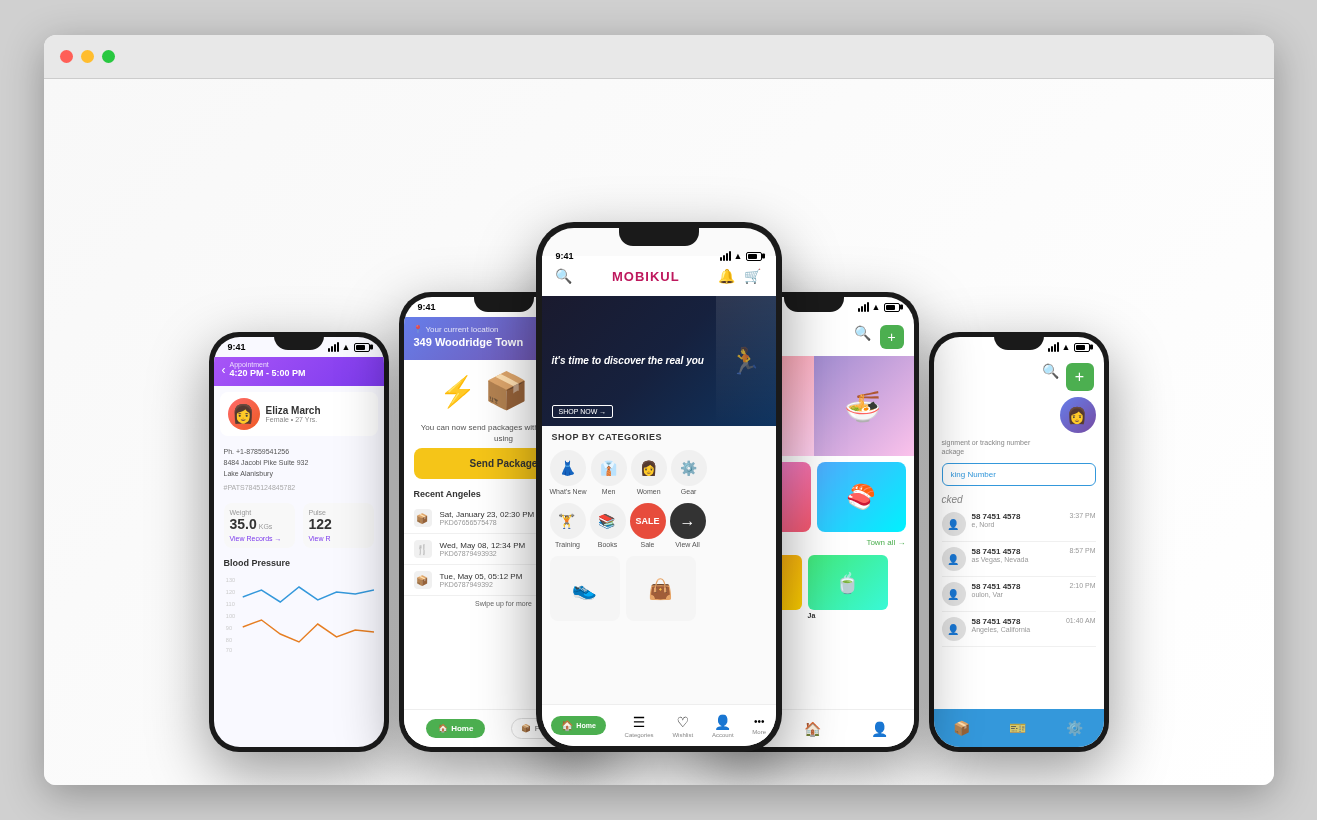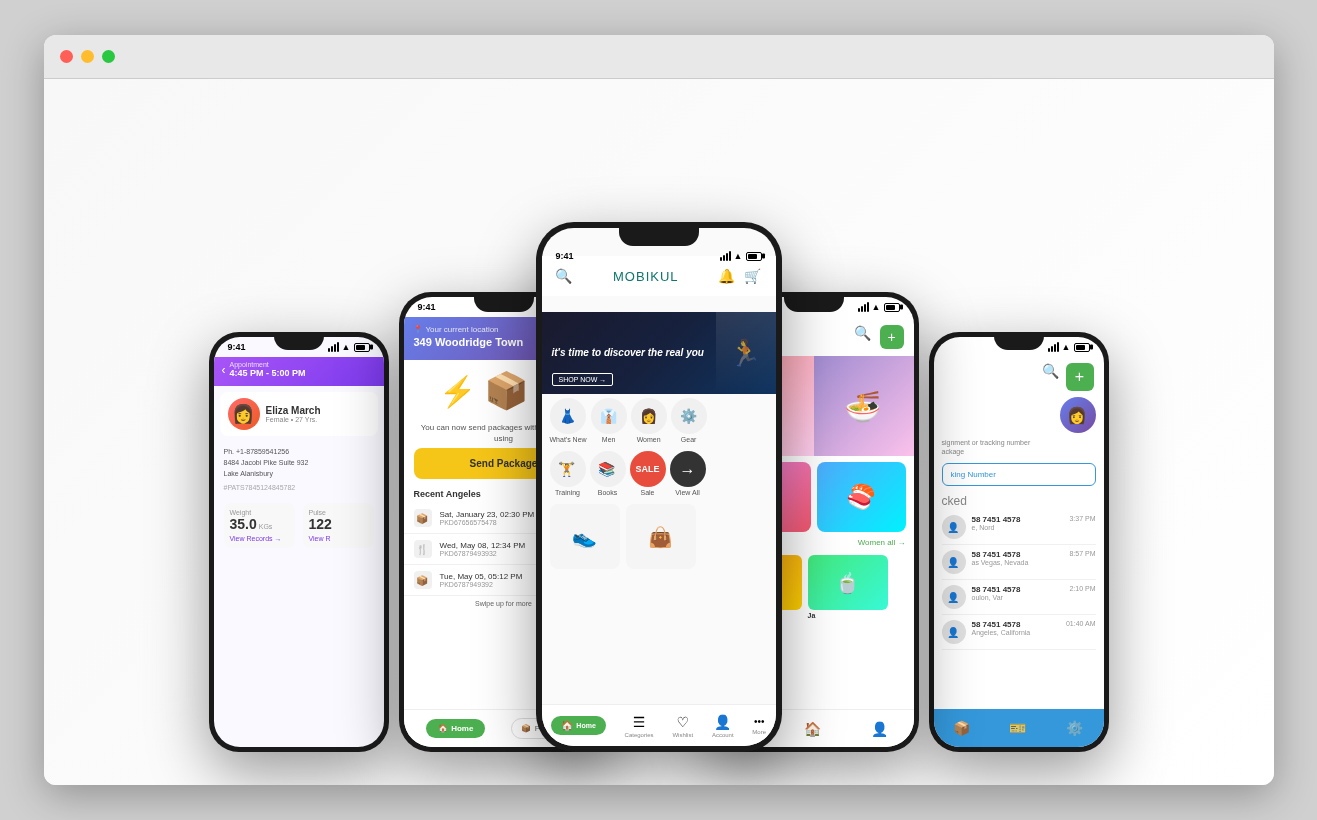--- a/index.html
+++ b/index.html
@@ -192,34 +192,33 @@
       height: 40px;
       display: flex;
       align-items: center;
       justify-content: space-between;
       padding: 0 14px;
       background: #fff;
     }
 
     .mobikul-logo {
       font-size: 13px;
-      font-weight: 400;
-      color: #0f766e;
+      font-weight: 700;
+      color: #be185d;
       letter-spacing: 1px;
     }
 
     .mobikul-banner {
       width: 100%;
-      height: 82px;
+      height: 130px;
       background: linear-gradient(135deg, #1a1a2e 0%, #16213e 50%, #0f3460 100%);
       position: relative;
       overflow: hidden;
       display: flex;
       align-items: center;
-      margin-top: 16px;
     }
 
     .banner-text {
       color: #fff;
       font-size: 10px;
       font-style: italic;
       line-height: 1.4;
       padding: 10px;
       flex: 1;
       font-weight: 600;
@@ -808,21 +807,21 @@
                 <div class="battery-tip"></div>
               </div>
             </div>
           </div>
 
           <div class="health-header">
             <div style="display:flex;align-items:center;gap:4px;">
               <span style="color:#fff;font-size:12px;">‹</span>
               <div>
                 <div class="appointment-label">Appointment</div>
-                <div class="appointment-time">4:45 PM - 5:00 PM</div>
+                <div class="appointment-time">4:20 PM - 5:00 PM</div>
               </div>
             </div>
           </div>
 
           <div class="patient-card">
             <div class="patient-avatar">
               <span style="font-size:18px;">👩</span>
             </div>
             <div>
               <div class="patient-name">Eliza March</div>
@@ -848,20 +847,39 @@
             </div>
             <div class="stat-box">
               <div class="stat-label">Pulse</div>
               <div style="display:flex;align-items:flex-end;gap:2px;">
                 <div class="stat-value">122</div>
               </div>
               <div class="view-records-btn">View R</div>
             </div>
           </div>
 
+          <div class="blood-pressure-section">
+            <div class="bp-title">Blood Pressure</div>
+            <div class="bp-chart">
+              <svg class="chart-svg" viewBox="0 0 160 80" preserveAspectRatio="none">
+
+                <text x="2" y="10" font-size="6" fill="#ccc">130</text>
+                <text x="2" y="22" font-size="6" fill="#ccc">120</text>
+                <text x="2" y="34" font-size="6" fill="#ccc">110</text>
+                <text x="2" y="46" font-size="6" fill="#ccc">100</text>
+                <text x="2" y="58" font-size="6" fill="#ccc">90</text>
+                <text x="2" y="70" font-size="6" fill="#ccc">80</text>
+                <text x="2" y="80" font-size="6" fill="#ccc">70</text>
+
+                <polyline points="20,25 40,18 60,30 80,15 100,28 120,20 140,22 160,18" fill="none" stroke="#3498db" stroke-width="1.5"></polyline>
+
+                <polyline points="20,55 40,48 60,62 80,70 100,52 120,65 140,58 160,60" fill="none" stroke="#e67e22" stroke-width="1.5"></polyline>
+              </svg>
+            </div>
+          </div>
         </div>
 
         <div class="phone-notch" style="width:50px;height:18px;"></div>
       </div>
 
       <div class="phone phone-left-center">
         <div class="phone-inner" style="background:#fff;">
 
           <div class="status-bar">
             <span style="font-size:9px;font-weight:700;">9:41</span>
@@ -972,20 +990,21 @@
           <div class="mobikul-banner">
             <div class="banner-text">
               <em>it's time to discover the real you</em>
             </div>
             <div class="banner-figure">
               <span style="font-size:26px;opacity:0.7;">🏃</span>
             </div>
             <div class="shop-now-btn">SHOP NOW →</div>
           </div>
 
+          <div class="section-title">SHOP BY CATEGORIES</div>
 
           <div class="categories-grid">
             <div class="category-item">
               <div class="category-circle">👗</div>
               <div class="category-label">What's New</div>
             </div>
             <div class="category-item">
               <div class="category-circle">👔</div>
               <div class="category-label">Men</div>
             </div>
@@ -1088,21 +1107,21 @@
 
           <div style="display:flex;gap:6px;padding:6px 8px;">
             <div style="flex:1;height:70px;border-radius:8px;background:linear-gradient(135deg,#f093fb,#f5576c);display:flex;align-items:center;justify-content:center;position:relative;">
               <span style="font-size:24px;">🥬</span>
             </div>
             <div style="flex:1;height:70px;border-radius:8px;background:linear-gradient(135deg,#4facfe,#00f2fe);display:flex;align-items:center;justify-content:center;position:relative;">
               <span style="font-size:24px;">🍣</span>
             </div>
           </div>
 
-          <div class="view-all-link">Women all →</div>
+          <div class="view-all-link">Town all →</div>
 
           <div style="display:flex;gap:6px;padding:4px 8px;">
             <div class="recipe-card">
               <div style="width:80px;height:55px;border-radius:6px;background:linear-gradient(135deg,#f7971e,#ffd200);display:flex;align-items:center;justify-content:center;font-size:20px;">🥗</div>
               <div class="recipe-name">Coriander Mos</div>
               <div class="recipe-time">45 minutes</div>
             </div>
             <div class="recipe-card">
               <div style="width:80px;height:55px;border-radius:6px;background:linear-gradient(135deg,#43e97b,#38f9d7);display:flex;align-items:center;justify-content:center;font-size:20px;">🍵</div>
               <div class="recipe-name">Ja</div>
@@ -1149,21 +1168,21 @@
           <div style="display:flex;justify-content:flex-end;padding:0 8px 4px;">
             <div style="width:36px;height:36px;border-radius:50%;background:linear-gradient(135deg,#667eea,#764ba2);display:flex;align-items:center;justify-content:center;font-size:16px;overflow:hidden;">👩</div>
           </div>
 
           <div style="font-size:7px;color:#888;padding:2px 8px;">signment or tracking number</div>
           <div style="font-size:7px;color:#888;padding:0px 8px 4px;">ackage</div>
           <div class="tracking-input">
             <span style="color:#3498db;font-size:8px;">king Number</span>
           </div>
 
-          <div style="font-size:12px;color:#888;padding:4px 8px 2px;">cked</div>
+          <div style="font-size:10px;color:#888;padding:4px 8px 2px;font-style:italic;">cked</div>
 
           <div class="tracking-list">
             <div class="tracking-item">
               <div class="tracking-item-avatar">👤</div>
               <div class="tracking-item-info">
                 <div class="tracking-item-name">58 7451 4578</div>
                 <div class="tracking-item-address">e, Nord</div>
               </div>
               <div class="tracking-item-time">3:37 PM</div>
             </div>

